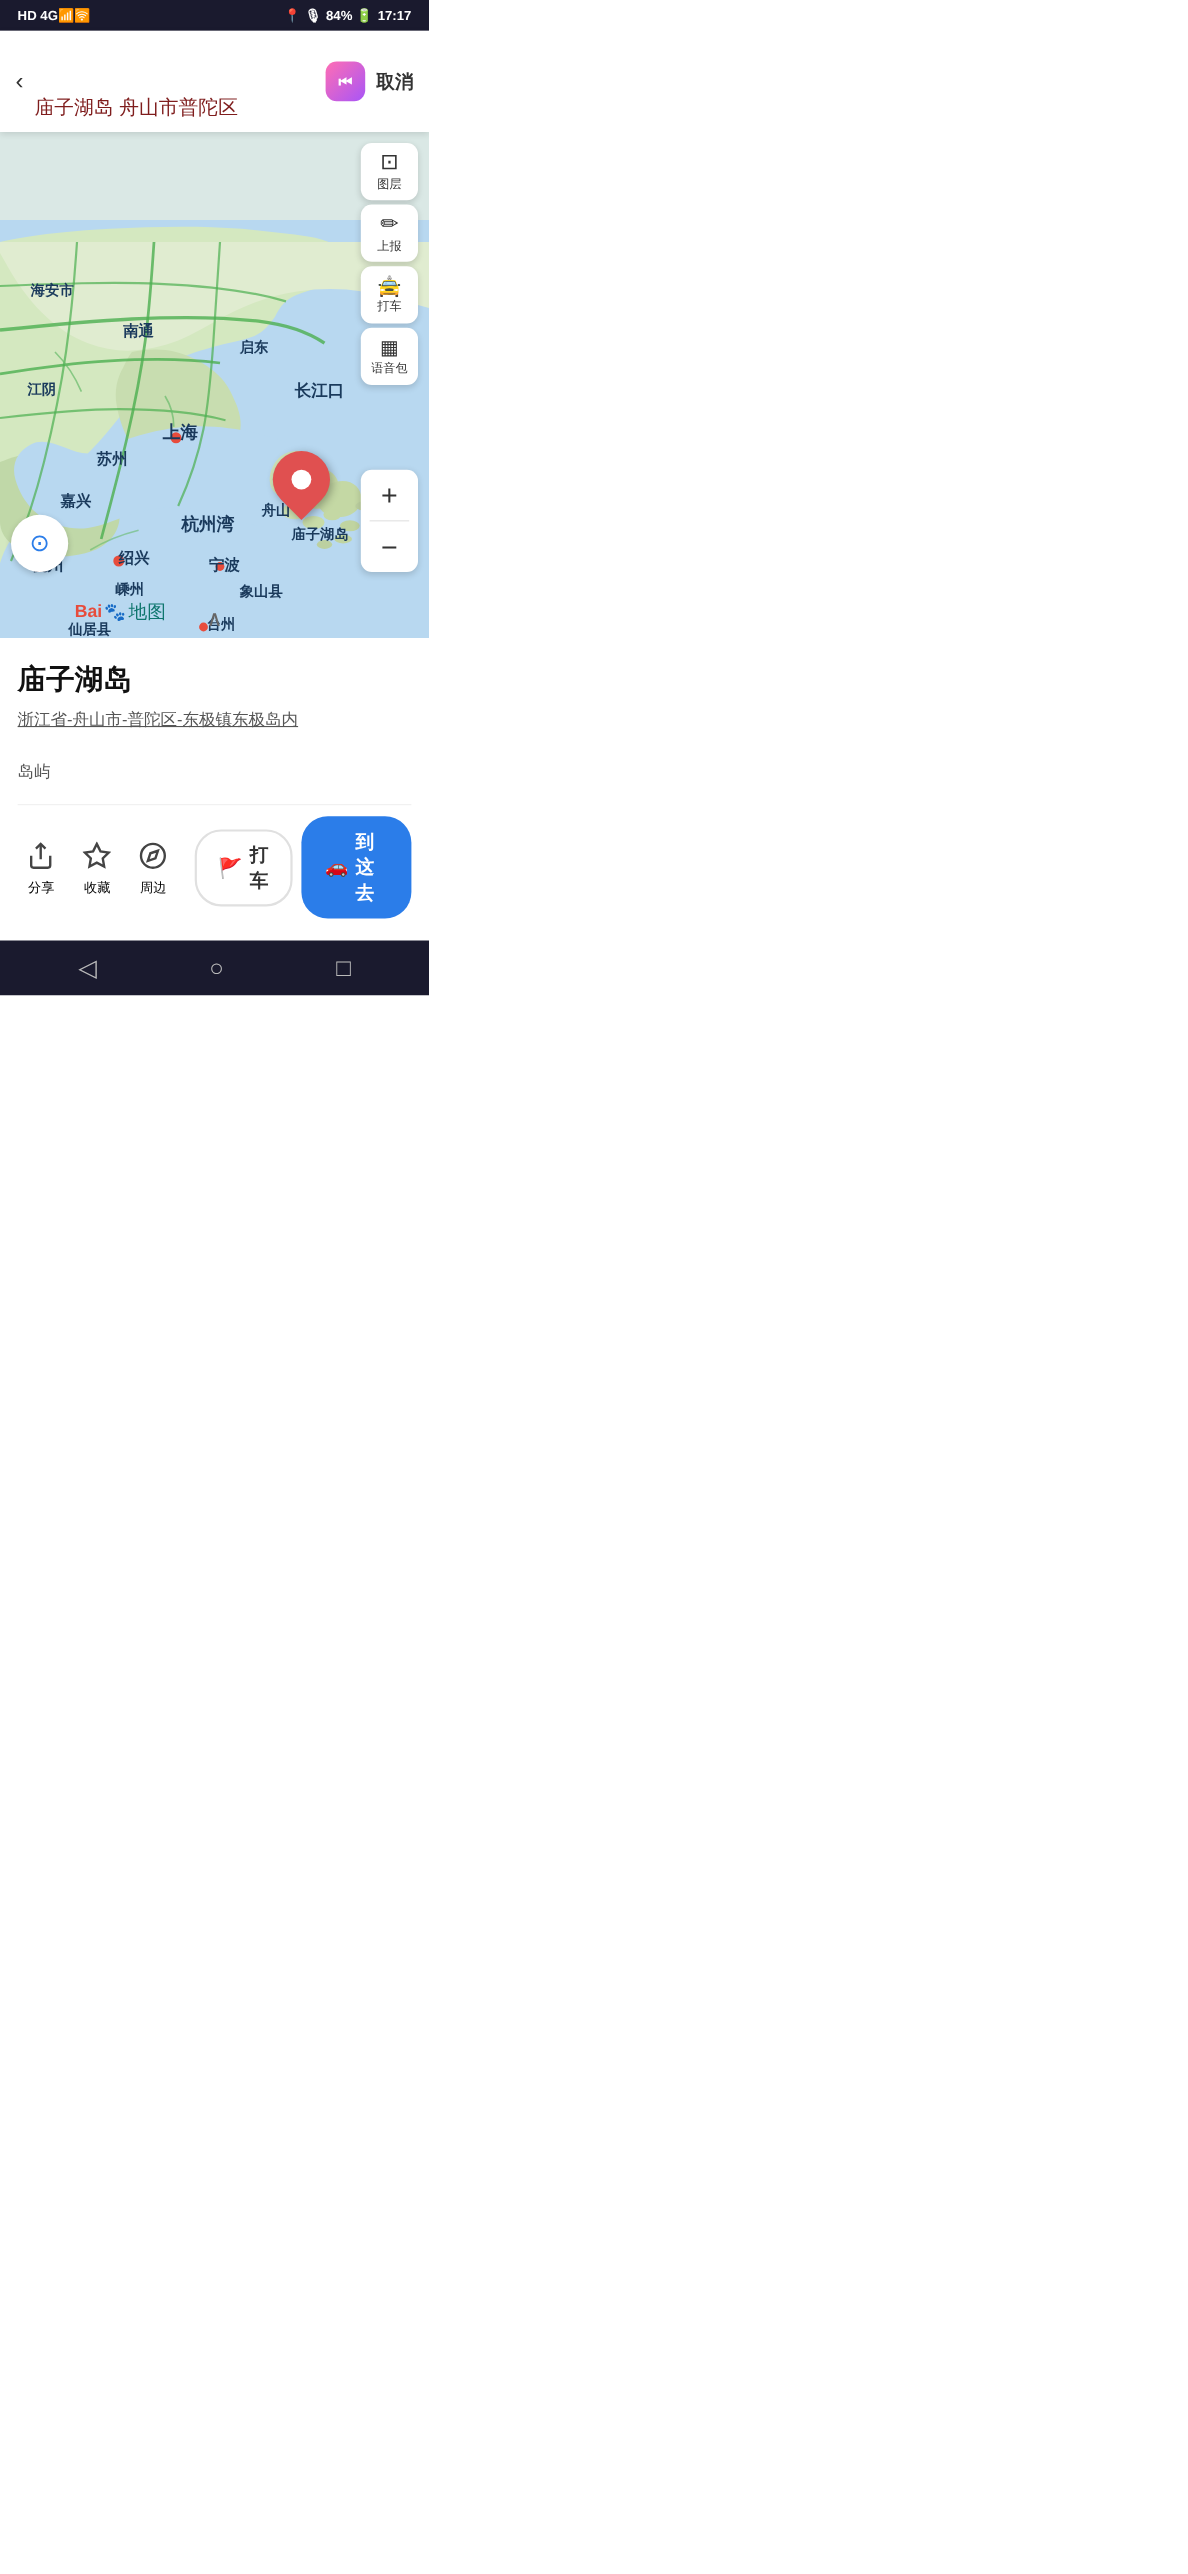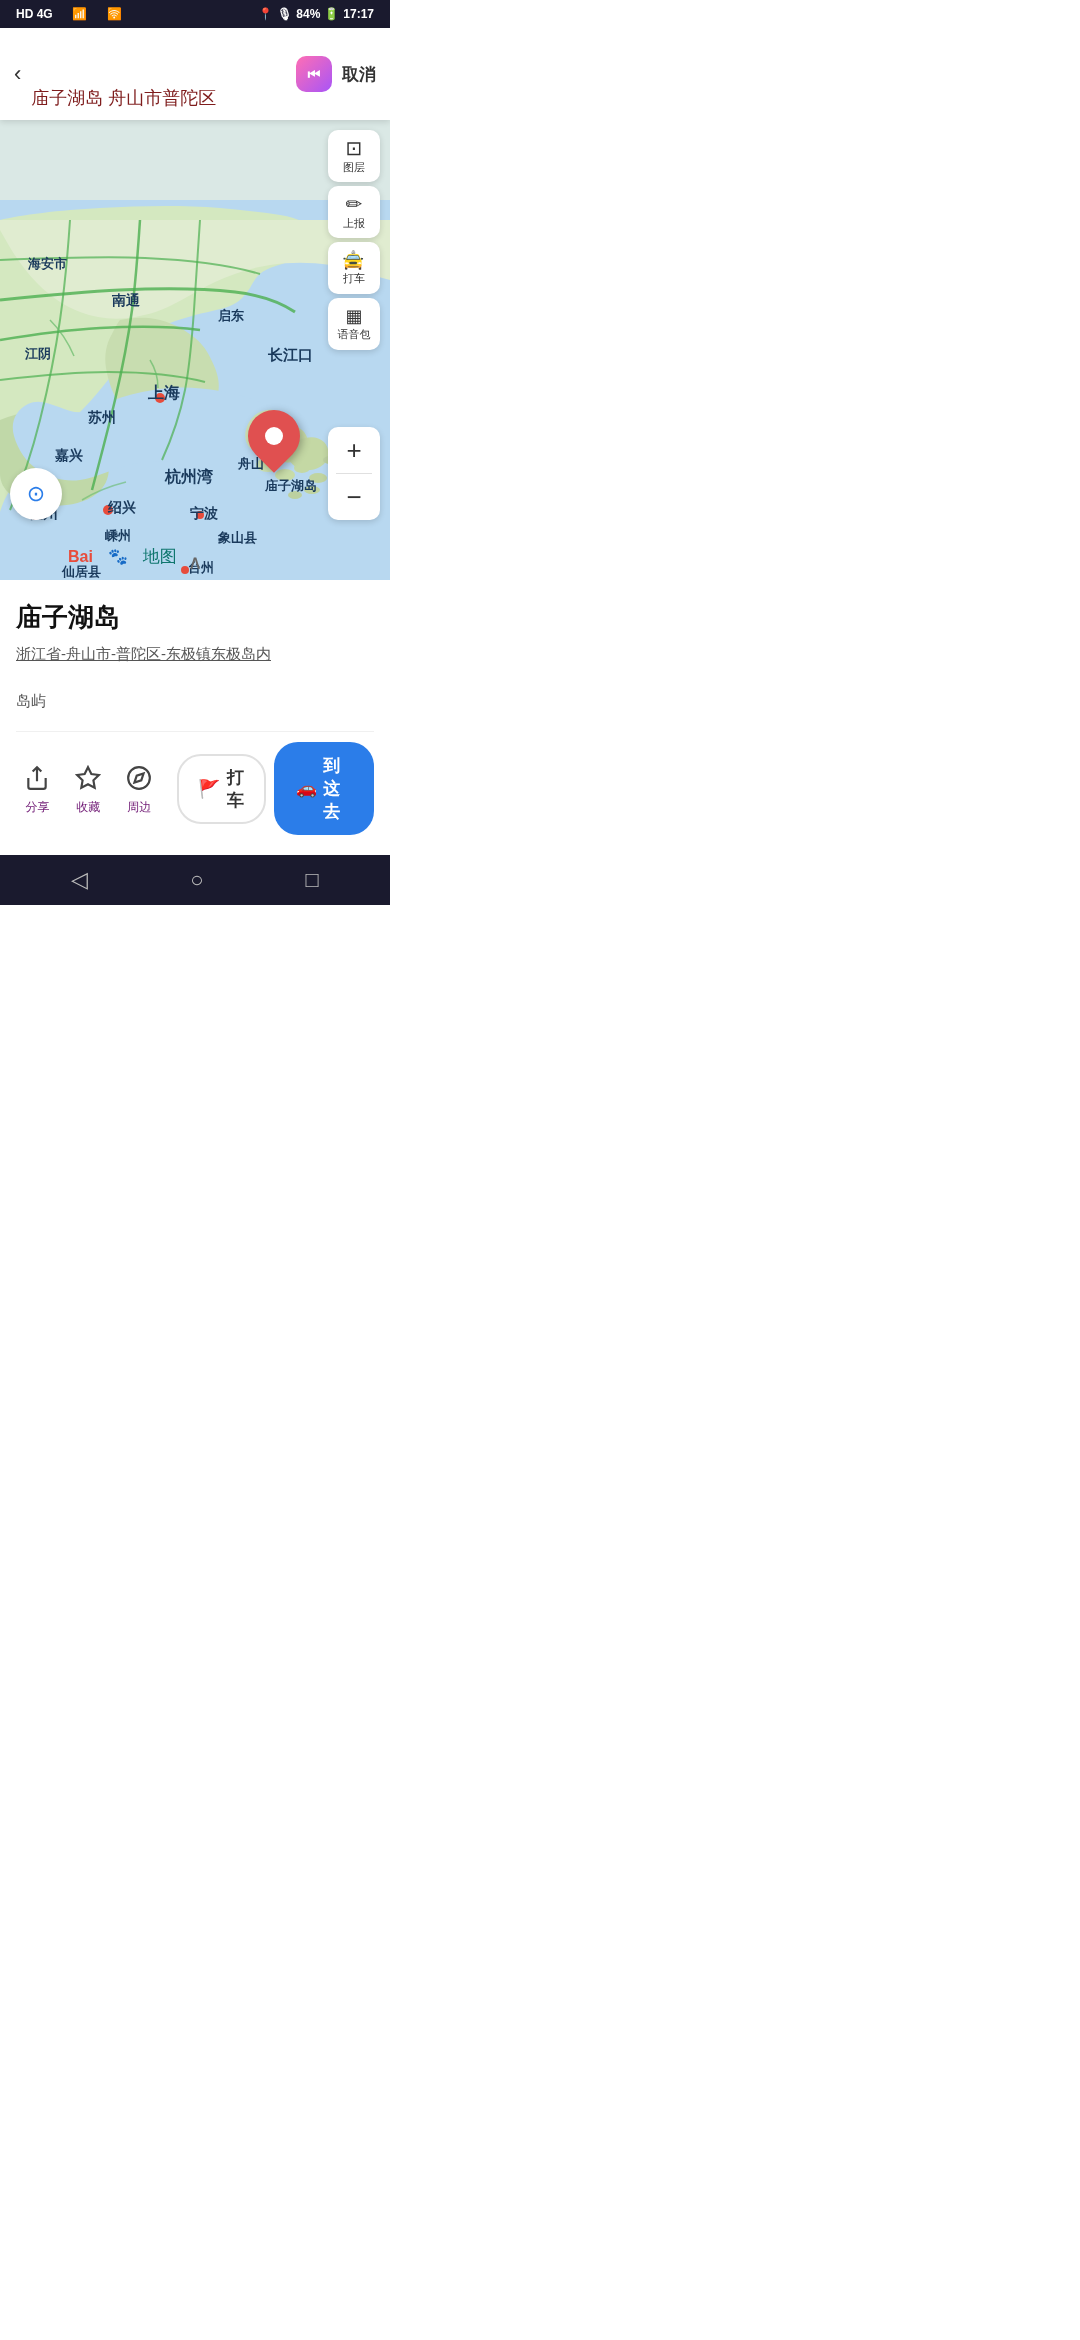--- a/index.html
+++ b/index.html
@@ -17,21 +17,21 @@
       background: #1a1a2e;
       color: #fff;
       display: flex;
       justify-content: space-between;
       align-items: center;
       padding: 6px 16px;
       height: 28px;
       font-size: 12px;
       font-weight: 600;
     }
-    .status-left { display: flex; align-items: center; gap: 20px; justify-content: space-between; }
+    .status-left { display: flex; align-items: center; gap: 0; justify-content: space-between; }
     .status-right { display: flex; align-items: center; gap: 4px; }
 
     
     .search-bar {
       background: #fff;
       display: flex;
       align-items: center;
       padding: 10px 14px;
       gap: 10px;
       box-shadow: 0 2px 6px rgba(0,0,0,0.12);
@@ -161,21 +161,21 @@
       cursor: pointer;
     }
 
     
     .baidu-logo {
       position: absolute;
       bottom: 12px;
       left: 68px;
       display: flex;
       align-items: center;
-      gap: 15px;
+      gap: 2px;
       z-index: 20;
     }
     .baidu-text {
       font-size: 16px;
       font-weight: 700;
       color: #e74c3c;
     }
     .baidu-paw {
       font-size: 14px;
     }
@@ -275,21 +275,21 @@
       width: 34px;
       height: 34px;
       display: flex;
       align-items: center;
       justify-content: center;
       font-size: 22px;
       color: #444;
     }
     .action-label {
       font-size: 12px;
-      color: #701a75;
+      color: #000000;
     }
     .spacer { flex: 1; }
     .taxi-btn {
       display: flex;
       align-items: center;
       gap: 6px;
       background: #fff;
       border: 2px solid #e0e0e0;
       border-radius: 24px;
       padding: 10px 20px;

